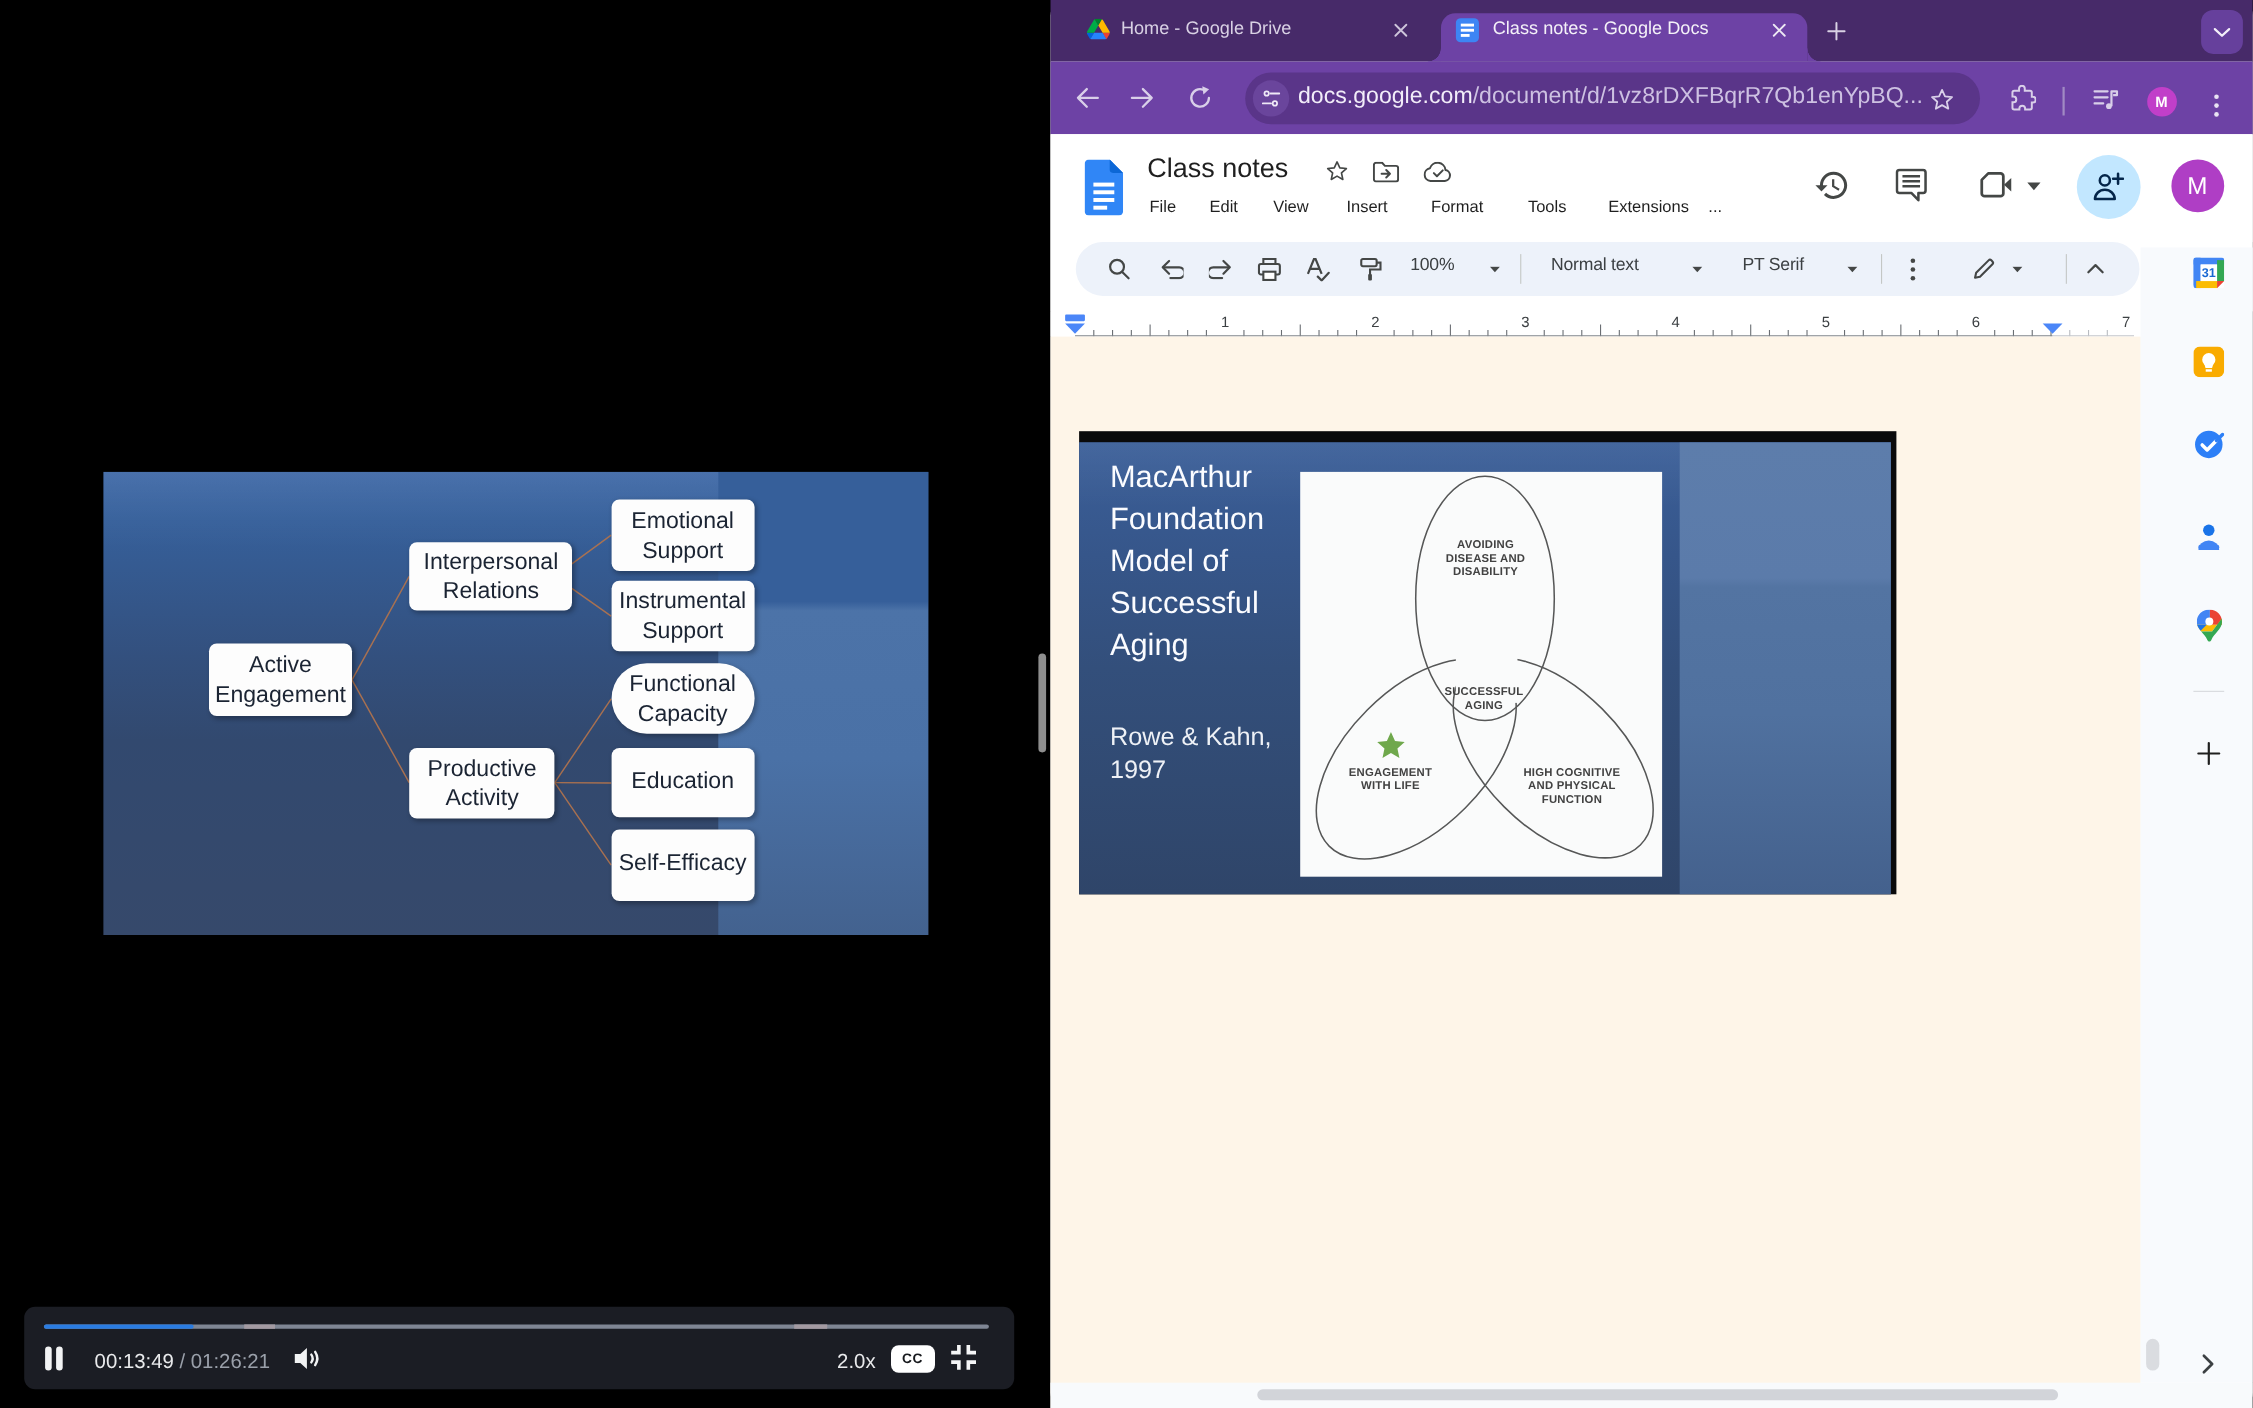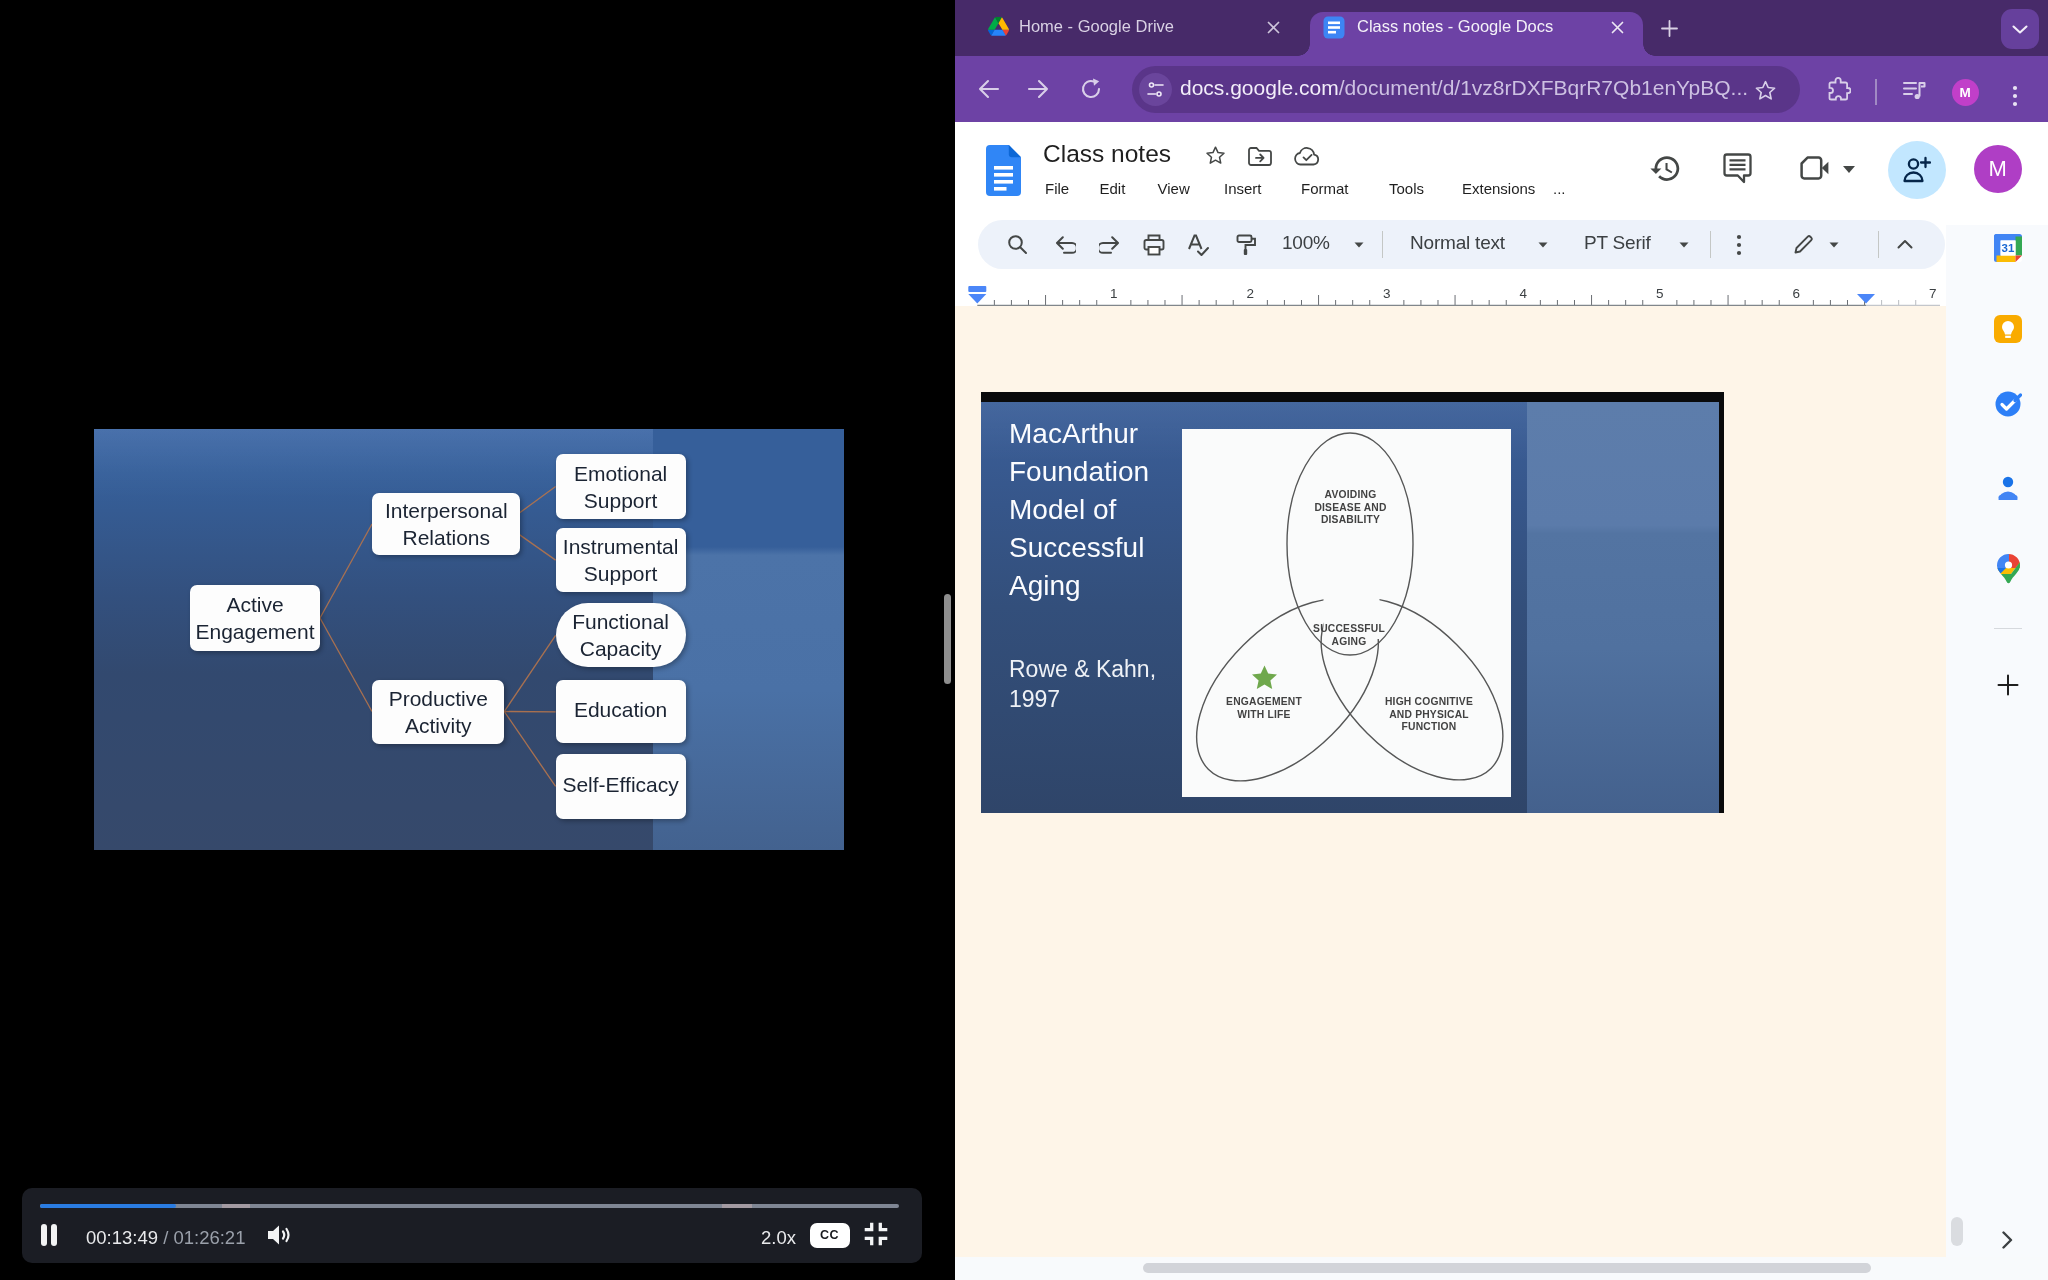--- a/index.html
+++ b/index.html
@@ -1,20 +1,20 @@
 <!DOCTYPE html>
 <html><head>
 <meta charset="utf-8">
 <style>
   * { margin:0; padding:0; box-sizing:border-box; }
   html,body { width:2048px; height:1280px; overflow:hidden; background:#000; }
   body { font-family:"Liberation Sans", sans-serif; position:relative; }
   .abs { position:absolute; }
   .menu { font-size:15px; color:#1f1f1f; }
-  .tbt { font-size:19px; color:#3c4043; letter-spacing:-0.2px; }
+  .tbt { font-size:16px; color:#3c4043; letter-spacing:-0.2px; }
   .sep { top:11px; width:1px; height:27px; background:#c4c7c5; }
 </style>
 </head>
 <body>
 
 <div class="abs" id="videopane" style="left:0;top:0;width:955px;height:1280px;background:#000;">
 
   <div class="abs" id="vslide" style="left:94px;top:429px;width:750px;height:421px;background:linear-gradient(180deg,#3e68a6 0%,#36609b 10%,#33507e 40%,#32496f 58%,#36496b 100%);overflow:hidden;">
     <div class="abs" style="left:559px;top:0;width:191px;height:421px;background:linear-gradient(180deg,#365f9a 0%,#365f9a 28%,#4c73a8 30%,#4a71a6 62%,#43628f 100%);"></div>
     <div class="abs" style="left:0;top:0;width:559px;height:70px;background:linear-gradient(180deg,rgba(255,255,255,0.06),rgba(255,255,255,0));"></div>

